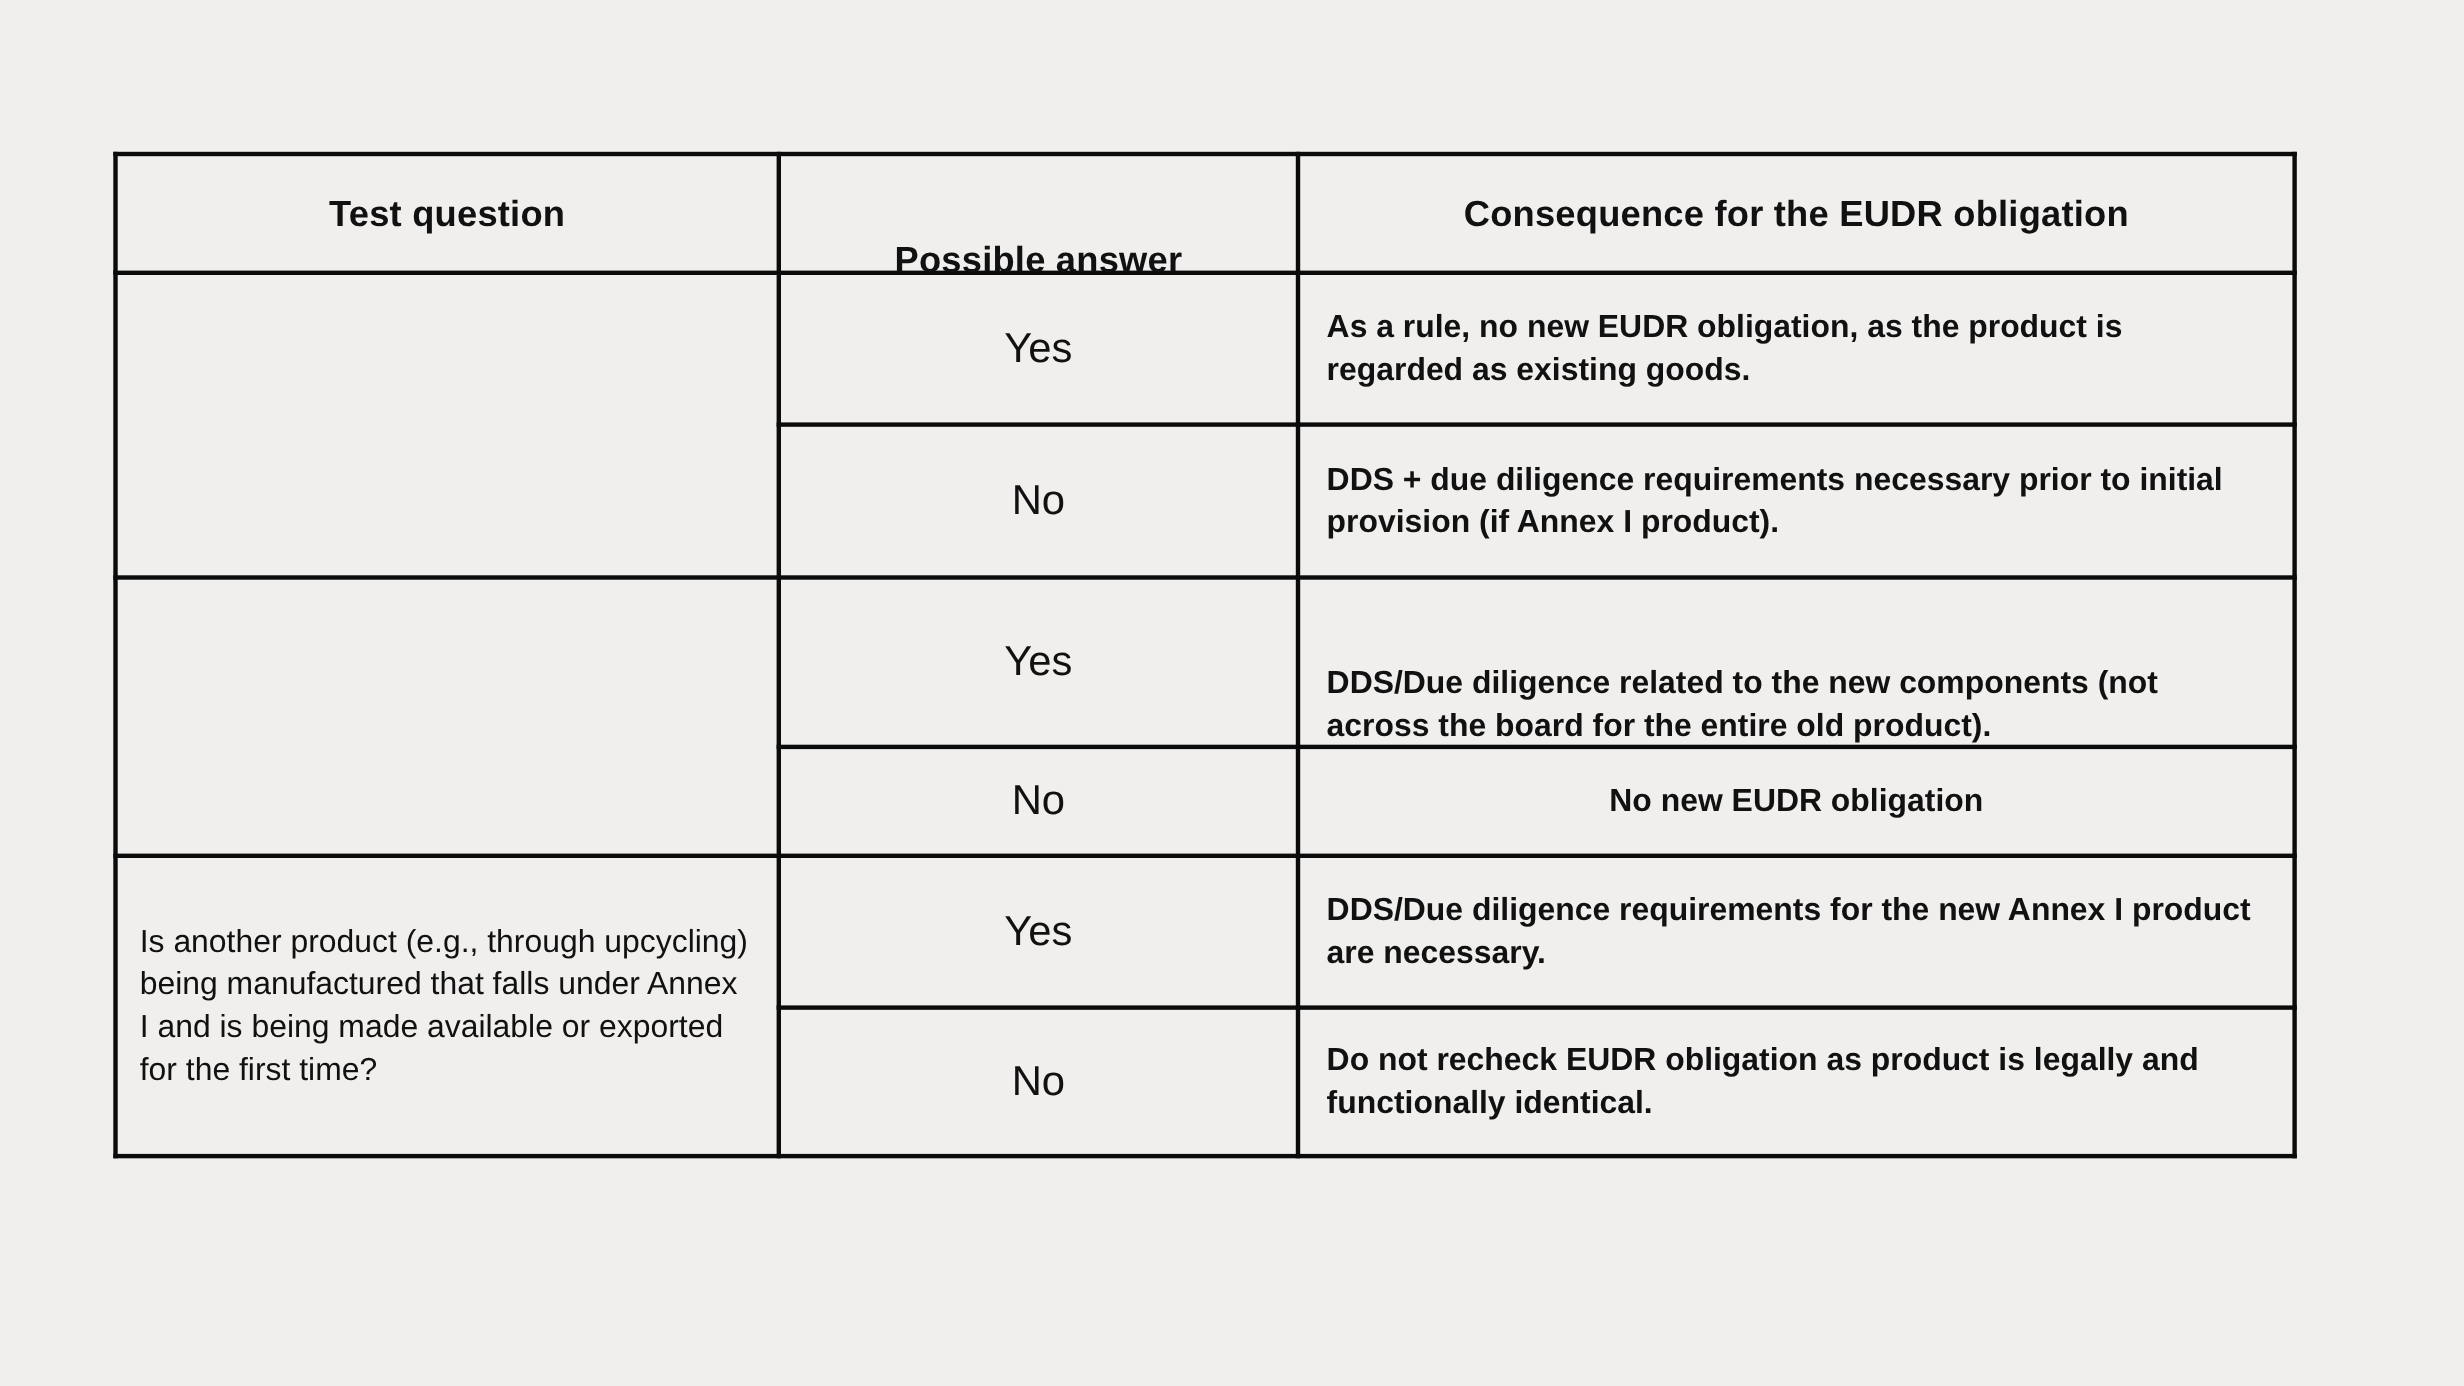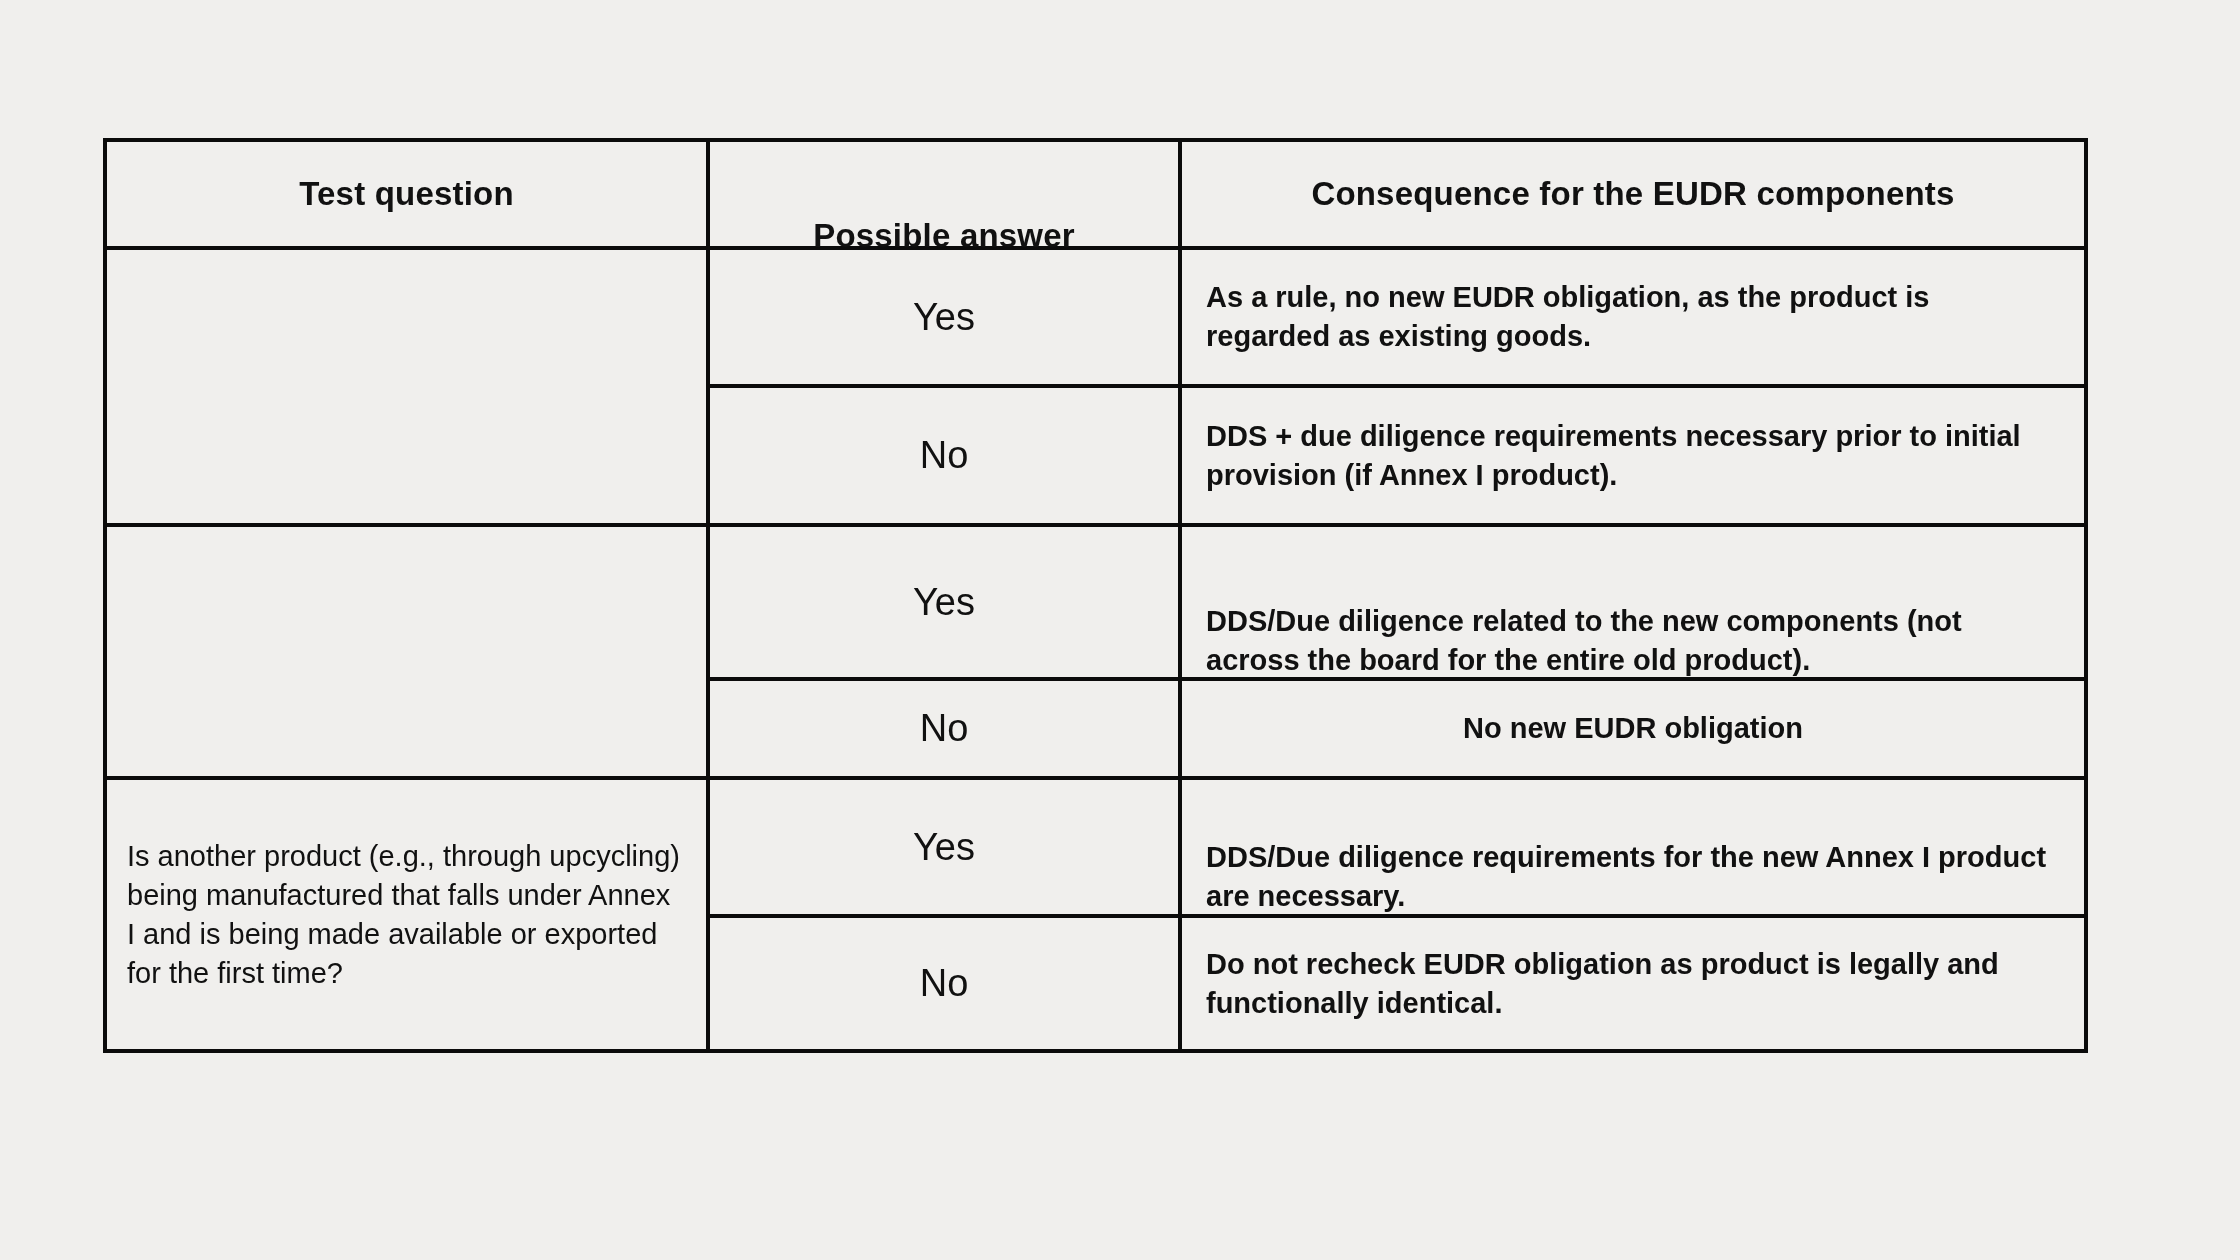--- a/index.html
+++ b/index.html
@@ -34,30 +34,30 @@
   <div class="line" style="left:0;top:108px;width:1985px;height:4px;"></div>
   <div class="line" style="left:0;top:385px;width:1985px;height:4px;"></div>
   <div class="line" style="left:0;top:638px;width:1985px;height:4px;"></div>
 
   <div class="line" style="left:603px;top:246px;width:1382px;height:4px;"></div>
   <div class="line" style="left:603px;top:539px;width:1382px;height:4px;"></div>
   <div class="line" style="left:603px;top:776px;width:1382px;height:4px;"></div>
 
   <div class="cell hdr" style="left:4px;top:4px;width:599px;height:104px;">Test question</div>
   <div class="cell hdr" style="left:607px;top:4px;width:468px;height:104px;margin-top:42px;">Possible answer</div>
-  <div class="cell hdr" style="left:1079px;top:4px;width:902px;height:104px;">Consequence for the EUDR components</div>
+  <div class="cell hdr" style="left:1079px;top:4px;width:902px;height:104px;">Consequence for the EUDR obligation</div>
 
   <div class="cell a" style="left:607px;top:112px;width:468px;height:134px;">Yes</div>
   <div class="cell c" style="left:1079px;top:112px;width:902px;height:134px;">As a rule, no new EUDR obligation, as the product is regarded as existing goods.</div>
   <div class="cell a" style="left:607px;top:250px;width:468px;height:135px;">No</div>
   <div class="cell c" style="left:1079px;top:250px;width:902px;height:135px;">DDS + due diligence requirements necessary prior to initial provision (if Annex I product).</div>
 
   <div class="cell a" style="left:607px;top:389px;width:468px;height:150px;">Yes</div>
   <div class="cell c" style="left:1079px;top:389px;width:902px;height:150px;margin-top:39px;">DDS/Due diligence related to the new components (not across the board for the entire old product).</div>
   <div class="cell a" style="left:607px;top:543px;width:468px;height:95px;">No</div>
   <div class="cell c" style="left:1079px;top:543px;width:902px;height:95px;">No new EUDR obligation</div>
 
   <div class="cell q" style="left:4px;top:642px;width:599px;height:269px;padding:0 20px;">Is another product (e.g., through upcycling) being manufactured that falls under Annex I and is being made available or exported for the first time?</div>
   <div class="cell a" style="left:607px;top:642px;width:468px;height:134px;">Yes</div>
-  <div class="cell c" style="left:1079px;top:672px;width:902px;height:134px;">DDS/Due diligence requirements for the new Annex I product are necessary.</div>
+  <div class="cell c" style="left:1079px;top:642px;width:902px;height:134px;">DDS/Due diligence requirements for the new Annex I product are necessary.</div>
   <div class="cell a" style="left:607px;top:780px;width:468px;height:131px;">No</div>
   <div class="cell c" style="left:1079px;top:780px;width:902px;height:131px;">Do not recheck EUDR obligation as product is legally and functionally identical.</div>
 </div>
 
 </body></html>

